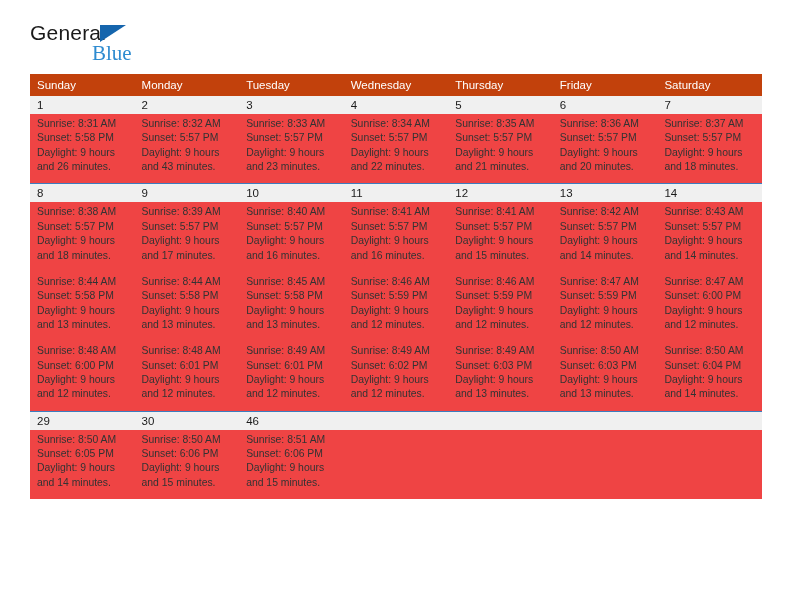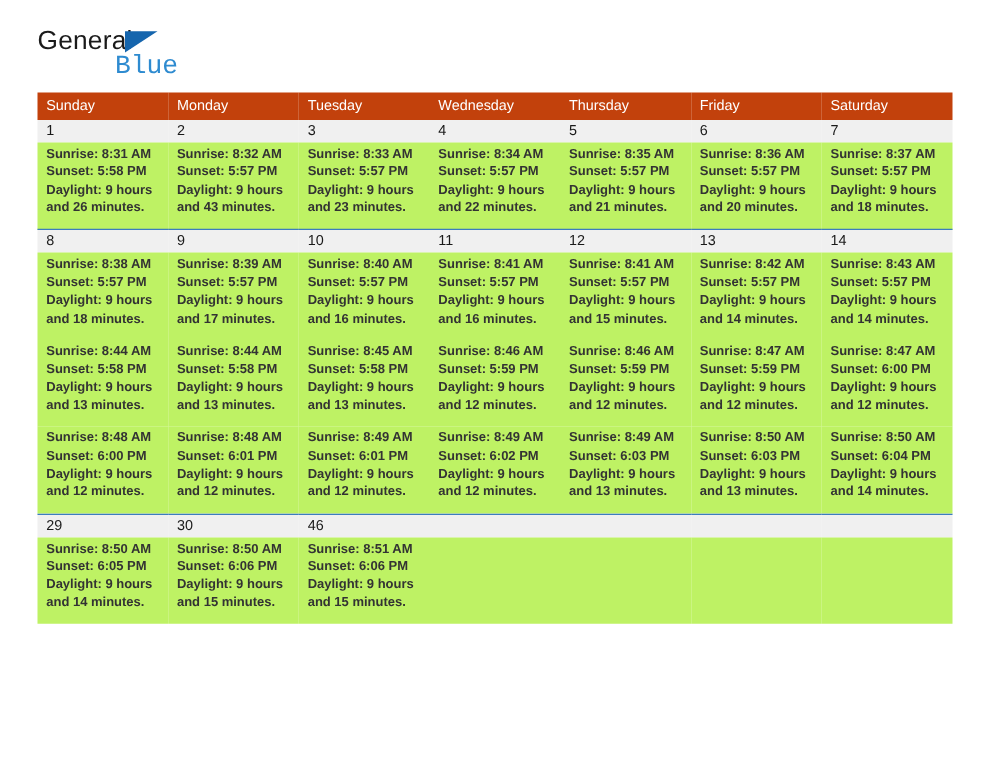--- a/index.html
+++ b/index.html
@@ -55,21 +55,21 @@
     height: 0;
     border-top: 17px solid #1565ad;
     border-right: 26px solid transparent;
   }
   .logo-blue {
     position: absolute;
     left: 62px;
     top: 21px;
     font-size: 21px;
     color: #2e8bd0;
-    font-family: Liberation Mono, monospace;
+    font-family: Liberation Serif, serif;
   }
   .titles {
     text-align: right;
     padding-top: 0px;
   }
   .cal-title {
     font-size: 27px;
     color: #1a1a1a;
     line-height: 1.15;
     font-weight: normal;
@@ -106,29 +106,28 @@
     color: #1a1a1a;
     padding: 3px 0 3px 7px;
     height: 17px;
     box-sizing: border-box;
     vertical-align: top;
   }
   tr.daynum-row.first td {
     border-top: none;
   }
   tr.info-row td {
-    background: #bef264;
+    background: #ef4444;
     font-size: 10.4px;
     color: #333333;
     padding: 3px 0 9px 7px;
     vertical-align: top;
     line-height: 1.38;
     height: 62px;
     box-sizing: border-box;
-    font-weight: bold;
   }
   td.empty-cell {
     background: #ffffff;
   }
   tr.daynum-row td.empty-cell {
     background: #f0f0f0;
   }
   .info-line {
     white-space: nowrap;
   }

